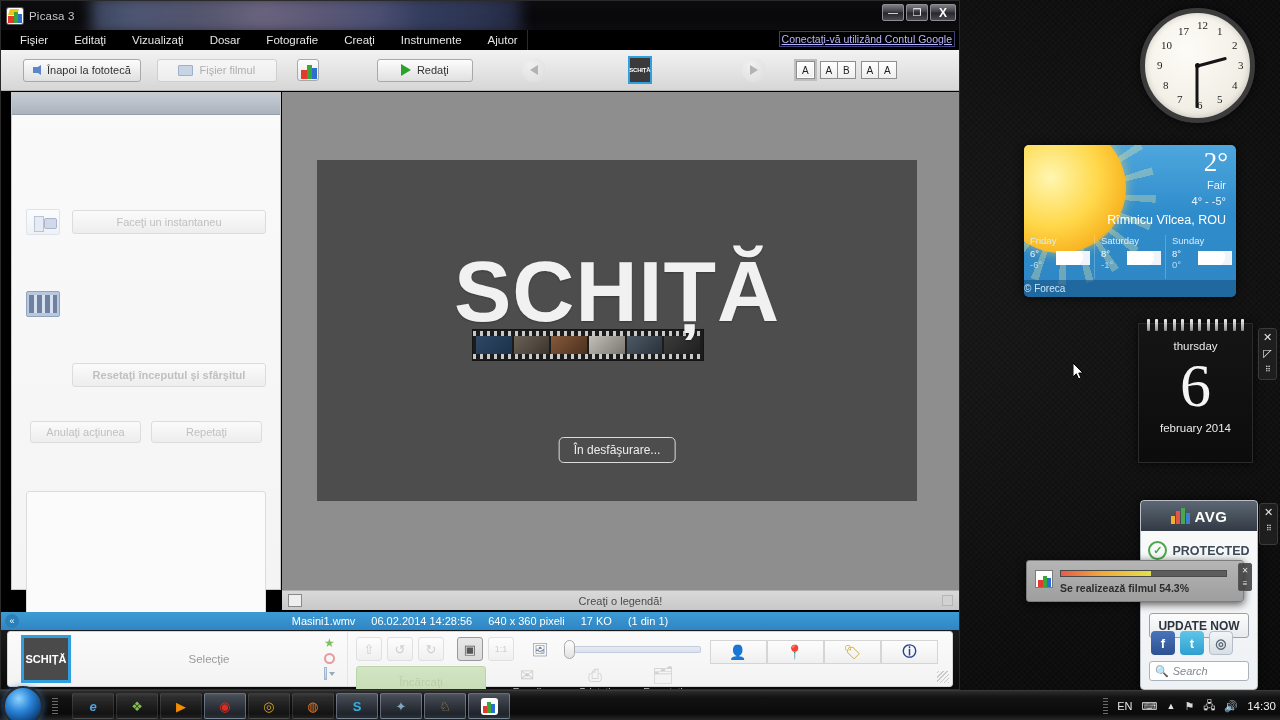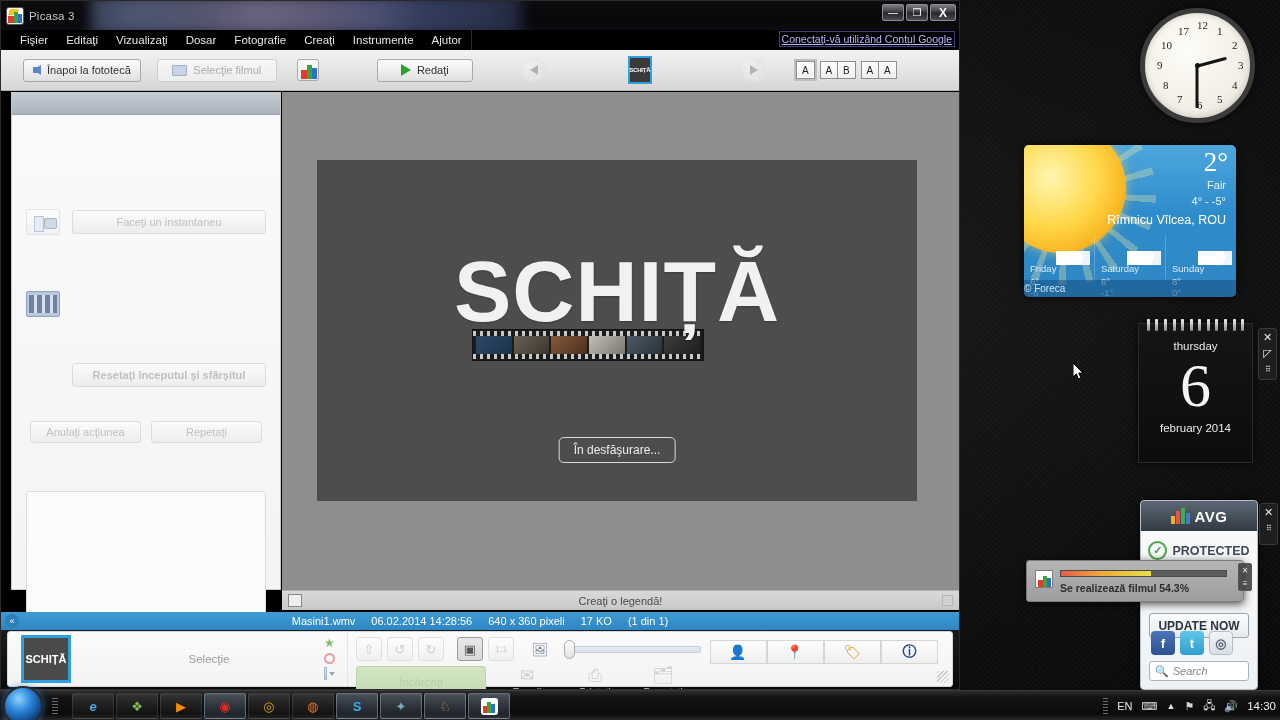--- a/index.html
+++ b/index.html
@@ -60,21 +60,21 @@
     font-family:"Liberation Sans",sans-serif;
   }
   .wincontrols div.close{ width:26px; font-weight:bold; font-size:12px;}
 
   
   .menubar{
     height:20px; background:#000; display:flex; align-items:center;
     position:relative;
   }
   .menu-left{
-    background:#000; display:flex; align-items:center; padding-left:10px; gap:0;
+    background:#000; display:flex; align-items:center; padding-left:10px; gap:8px;
     border-right:1px solid #2b2b2b; height:20px;
   }
   .menu-left span{
     color:#e6e6e6;font-size:11.5px; padding:0 9px; line-height:20px; cursor:default;
   }
   .gsignin{
     position:absolute;right:4px;top:1px;
     color:#b9b4ff;font-size:10.5px;text-decoration:underline;
     background:#000; padding:1px 2px;
     border:1px solid #3f3f7a;
@@ -316,21 +316,21 @@
     background:repeating-conic-gradient(from 0deg, rgba(255,240,160,.30) 0deg 5deg, rgba(255,255,255,0) 5deg 18deg);
     border-radius:50%;
   }
   .w-temp{position:absolute;right:8px;top:2px;color:#fff;font-size:27px;font-weight:300;font-family:"Liberation Serif",serif;}
   .w-cond{position:absolute;right:10px;top:34px;color:#e9f4ff;font-size:11px;}
   .w-range{position:absolute;right:10px;top:50px;color:#e9f4ff;font-size:11px;}
   .w-city{position:absolute;right:10px;top:68px;color:#fff;font-size:12.5px;text-align:center;}
   .w-days{position:absolute;left:0;right:0;top:90px;height:44px;display:flex;}
   .w-day{flex:1;position:relative;padding-left:6px;border-right:1px solid rgba(255,255,255,.22);}
   .w-day:last-child{border-right:none;}
-  .w-day .dn{color:#d7ecff;font-size:9.5px;margin-top:28px;}
+  .w-day .dn{color:#d7ecff;font-size:9.5px;}
   .w-day .hi{color:#eef7ff;font-size:9.5px;margin-top:2px;}
   .w-day .lo{color:#bcd9f0;font-size:9.5px;}
   .w-day .cloud{
     position:absolute;right:4px;top:16px;width:34px;height:14px;
     background:
       radial-gradient(circle at 22% 70%, #fff 0 44%, transparent 46%),
       radial-gradient(circle at 50% 42%, #fff 0 52%, transparent 54%),
       radial-gradient(circle at 78% 72%, #eef4fa 0 42%, transparent 44%);
   }
   .w-foot{position:absolute;left:0;right:0;bottom:0;height:17px;background:rgba(20,80,130,.55);color:#cfe6f8;font-size:10px;display:flex;align-items:center;padding-left:0;}
@@ -481,21 +481,21 @@
     <a class="gsignin" href="#">Conectaţi-vă utilizând Contul Google</a>
   </div>
 
   <div class="toolbar">
     <div class="tbtn" style="margin-left:22px;">
       <span class="arrow-left"></span>
       <span>Înapoi la fototecă</span>
     </div>
     <div class="tbtn disabled" style="margin-left:16px;width:120px;justify-content:center;">
       <span class="filmicon"></span>
-      <span>Selecţie filmul</span>
+      <span>Fişier filmul</span>
     </div>
     <div class="picasa-sm" style="margin-left:20px;">
       <i class="r"></i>
         <i class="g"></i>
         <i class="b"></i>
     </div>
     <div class="tbtn" style="margin-left:58px;width:96px;justify-content:center;">
       <span class="play-tri"></span>
       <span>Redaţi</span>
     </div>

